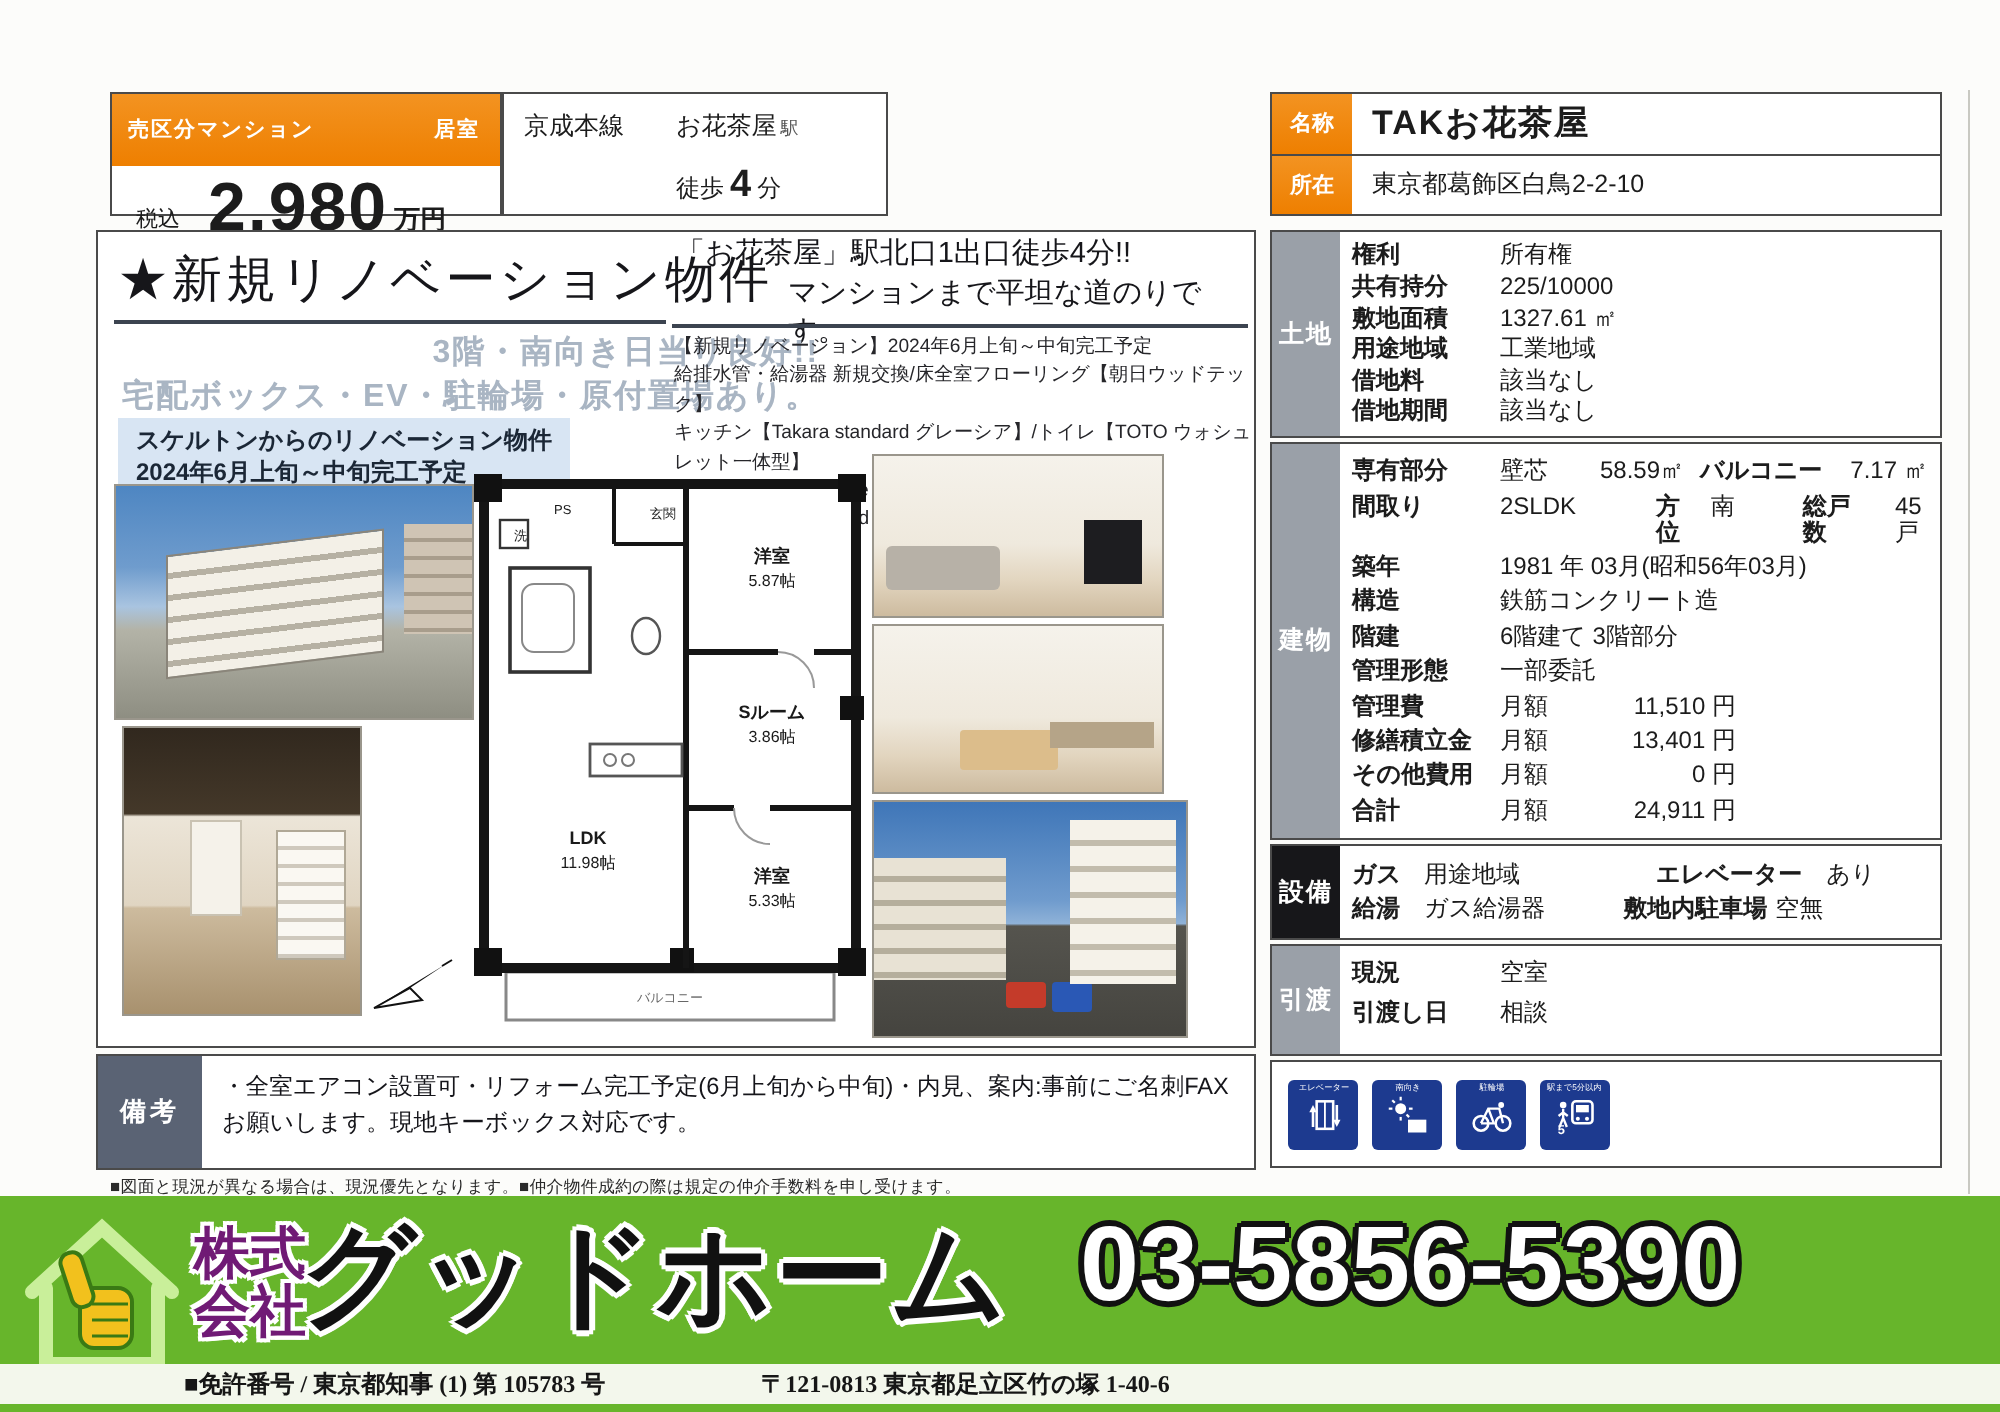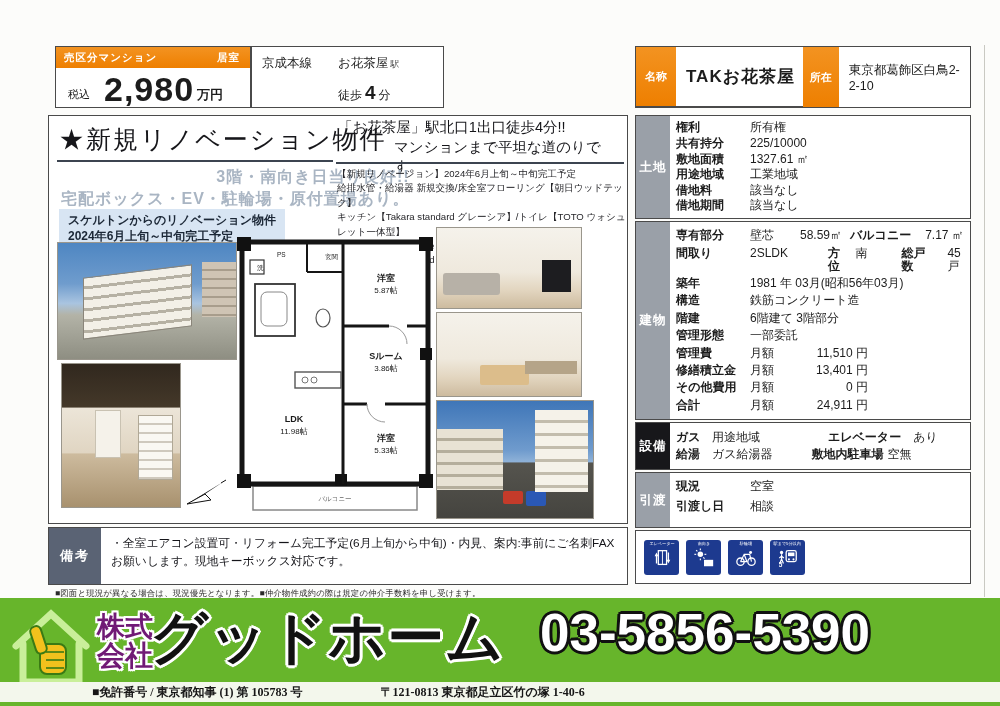--- a/index.html
+++ b/index.html
@@ -2,32 +2,32 @@
 <html><head>
 <meta charset="utf-8">
 <style>
   html,body{margin:0;padding:0;background:#e8e8e4;}
   .page{position:relative;width:1000px;height:706px;background:#fcfcfa;overflow:hidden;
         font-family:"Liberation Sans","DejaVu Sans",sans-serif;color:#1c1c1c;}
   .abs{position:absolute;}
   
   .box{border:1.5px solid #4a4a4a;background:#fff;box-sizing:border-box;}
   .price-box{left:55px;top:46px;width:196px;height:62px;}
-  .price-bar{height:21px;background:linear-gradient(180deg,#f39321,#ee7f00);display:flex;justify-content:space-between;align-items:center;padding:0 10px 0 8px;color:#fff;font-size:10.5px;font-weight:bold;letter-spacing:1px;}
+  .price-bar{height:36px;background:linear-gradient(180deg,#f39321,#ee7f00);display:flex;justify-content:space-between;align-items:center;padding:0 10px 0 8px;color:#fff;font-size:10.5px;font-weight:bold;letter-spacing:1px;}
   .price-row{display:flex;align-items:flex-end;justify-content:flex-start;padding:4px 6px 3px 12px;}
   .tax{font-size:11px;margin-bottom:4px;}
   .price-num{font-size:34px;font-weight:bold;letter-spacing:1px;line-height:1;margin-left:14px;}
   .price-unit{font-size:13px;font-weight:bold;margin-left:3px;margin-bottom:2px;}
   .station-box{left:251px;top:46px;width:193px;height:62px;display:flex;}
   .rail{font-size:12.5px;padding:8px 0 0 10px;width:86px;box-sizing:border-box;}
   .sta-col{padding-top:8px;font-size:12.5px;}
   .sta-suffix{font-size:9px;color:#555;margin-left:2px;}
   .walk{margin-top:10px;font-size:12px;}
   .walk .num{font-size:19px;font-weight:bold;margin:0 3px;}
-  .name-box{left:635px;top:46px;width:336px;height:62px;display:flex;flex-direction:row;}
+  .name-box{left:635px;top:46px;width:336px;height:62px;display:flex;flex-direction:column;}
   .name-row{flex:1;display:flex;align-items:stretch;border-bottom:1.5px solid #4a4a4a;}
   .name-row:last-child{border-bottom:none;}
   .tag{width:40px;background:linear-gradient(180deg,#f39321,#ee7f00);color:#fff;font-size:11px;font-weight:bold;display:flex;align-items:center;justify-content:center;}
   .name-val{display:flex;align-items:center;padding-left:10px;font-size:17px;font-weight:bold;letter-spacing:1px;}
   .addr-val{display:flex;align-items:center;padding-left:10px;font-size:12.5px;}
   
   .main-box{left:48px;top:115px;width:580px;height:409px;}
   .title{left:10px;top:7px;font-family:"Liberation Serif","DejaVu Serif",serif;font-size:25px;letter-spacing:2px;color:#16161a;}
   .title-rule{left:8px;top:44px;width:276px;height:0;border-top:2px solid #3c4450;}
   .access{left:289px;top:2px;font-size:14.5px;line-height:1.35;color:#16161a;}

